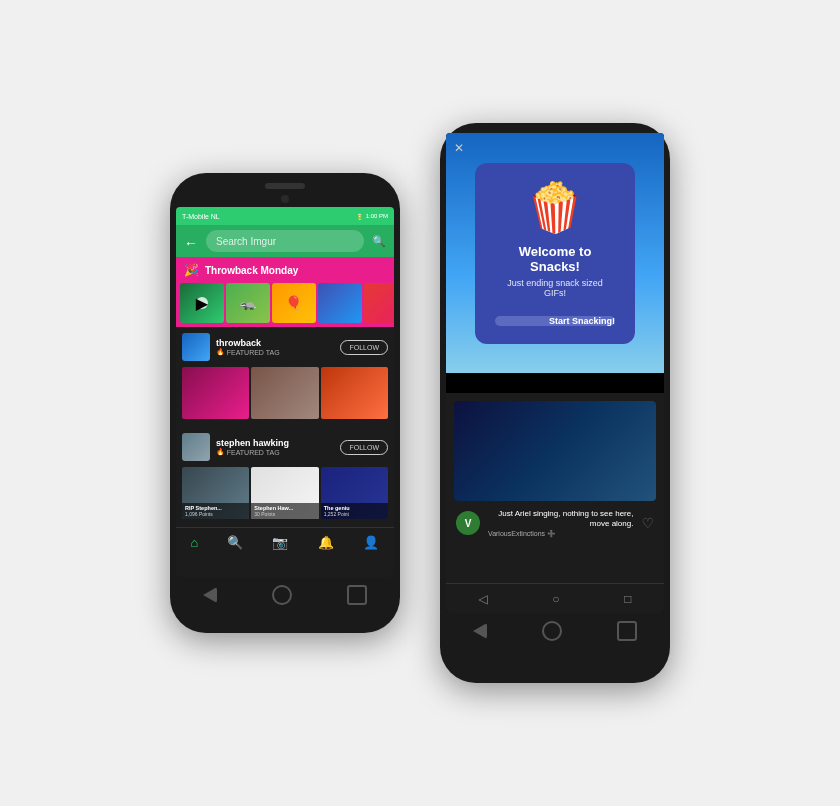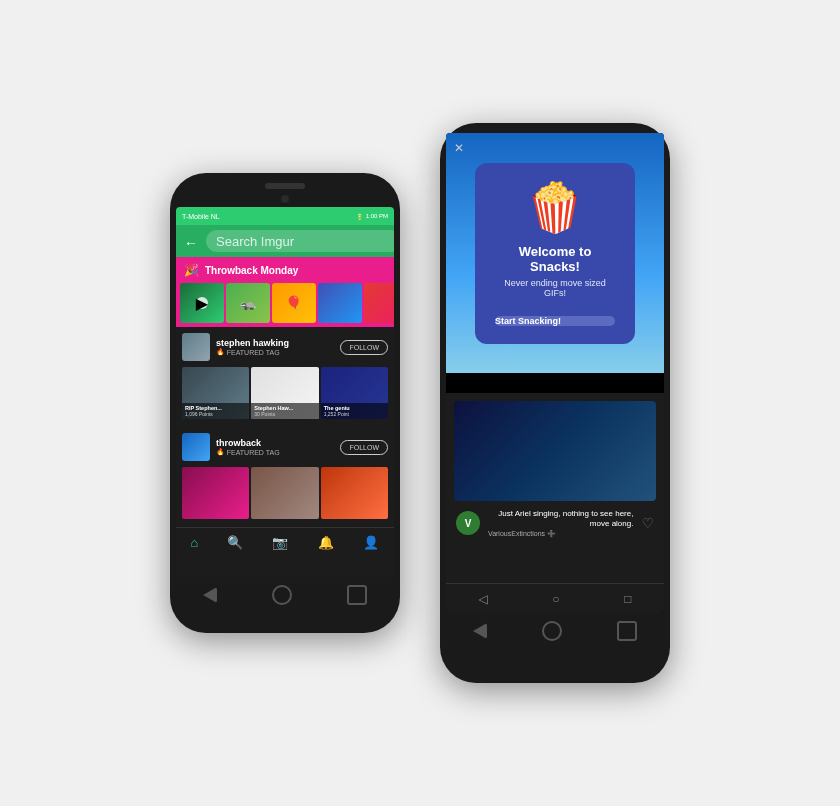--- a/index.html
+++ b/index.html
@@ -85,21 +85,21 @@
     }
 
     .search-input {
       flex: 1;
       background: rgba(255,255,255,0.2);
       border: none;
       border-radius: 16px;
       height: 22px;
       padding: 8px 10px;
       color: white;
-      font-size: 13px;
+      font-size: 10px;
     }
 
     .search-input::placeholder { color: rgba(255,255,255,0.8); }
 
     .search-icon-right { color: white; font-size: 11px; }
 
     
     .tbt-banner {
       background: #e91e8c;
       padding: 6px 8px;
@@ -371,21 +371,21 @@
     .start-snacking-btn {
       background: #5c6bc0;
       color: white;
       border: none;
       border-radius: 20px;
       padding: 0 0;
       width: 100%;
       font-size: 9px;
       font-weight: bold;
       cursor: pointer;
-      text-align: left;
+      text-align: right;
     }
 
     
     .right-bottom {
       background: #1c1c1c;
       padding: 8px;
       position: absolute;
       bottom: 0;
       left: 0;
       right: 0;
@@ -510,20 +510,42 @@
         <div class="play-btn">▶</div>
       </div>
       <div class="thumb thumb-2">
         <span class="thumb-animal">🦡</span>
       </div>
       <div class="thumb thumb-3">
         <span class="thumb-animal">🎈</span>
       </div>
       <div class="thumb thumb-4"></div>
       <div class="thumb thumb-5"></div>
+    </div>
+
+    <div class="featured-tag-section">
+      <div class="tag-header">
+        <div class="tag-info">
+          <div class="tag-thumb tag-thumb-blue"></div>
+          <div class="tag-title-wrapper">
+            <span class="tag-title">throwback</span>
+            <span class="tag-subtitle">
+              <span>🔥</span>
+              <span>FEATURED TAG</span>
+            </span>
+          </div>
+        </div>
+        <button class="follow-btn">FOLLOW</button>
+      </div>
+
+      <div class="img-grid">
+        <div class="grid-item" style="background:linear-gradient(135deg,#880e4f,#e91e8c)"></div>
+        <div class="grid-item" style="background:linear-gradient(135deg,#795548,#a1887f)"></div>
+        <div class="grid-item" style="background:linear-gradient(135deg,#bf360c,#ff7043)"></div>
+      </div>
     </div>
 
     <div class="featured-tag-section">
       <div class="tag-header">
         <div class="tag-info">
           <div class="tag-thumb"></div>
           <div class="tag-title-wrapper">
             <span class="tag-title">stephen hawking</span>
             <span class="tag-subtitle">
               <span>🔥</span>
@@ -549,42 +571,20 @@
         </div>
         <div class="grid-item grid-img-3">
           <div class="grid-caption">
             <div class="grid-caption-title">The geniu</div>
             <div class="grid-caption-pts">1,252 Point</div>
           </div>
         </div>
       </div>
     </div>
 
-    <div class="featured-tag-section">
-      <div class="tag-header">
-        <div class="tag-info">
-          <div class="tag-thumb tag-thumb-blue"></div>
-          <div class="tag-title-wrapper">
-            <span class="tag-title">throwback</span>
-            <span class="tag-subtitle">
-              <span>🔥</span>
-              <span>FEATURED TAG</span>
-            </span>
-          </div>
-        </div>
-        <button class="follow-btn">FOLLOW</button>
-      </div>
-
-      <div class="img-grid">
-        <div class="grid-item" style="background:linear-gradient(135deg,#880e4f,#e91e8c)"></div>
-        <div class="grid-item" style="background:linear-gradient(135deg,#795548,#a1887f)"></div>
-        <div class="grid-item" style="background:linear-gradient(135deg,#bf360c,#ff7043)"></div>
-      </div>
-    </div>
-
     <div class="bottom-nav">
       <span class="nav-icon active">⌂</span>
       <span class="nav-icon">🔍</span>
       <span class="nav-icon">📷</span>
       <span class="nav-icon">🔔</span>
       <span class="nav-icon">👤</span>
     </div>
   </div>
 
   <div class="phone-bottom-bar">
@@ -601,21 +601,21 @@
   <div class="phone-screen-right">
 
     <span class="close-btn">✕</span>
 
     <div class="snacks-bg">
     </div>
 
     <div class="snacks-card">
       <span class="popcorn-emoji">🍿</span>
       <div class="snacks-title">Welcome to Snacks!</div>
-      <div class="snacks-subtitle">Never ending move sized GIFs!</div>
+      <div class="snacks-subtitle">Just ending snack sized GIFs!</div>
       <button class="start-snacking-btn">Start Snacking!</button>
     </div>
 
     <div class="right-bottom">
       <div class="video-area">
         <div class="video-gradient"></div>
       </div>
 
       <div class="user-row">
         <div class="user-avatar">

